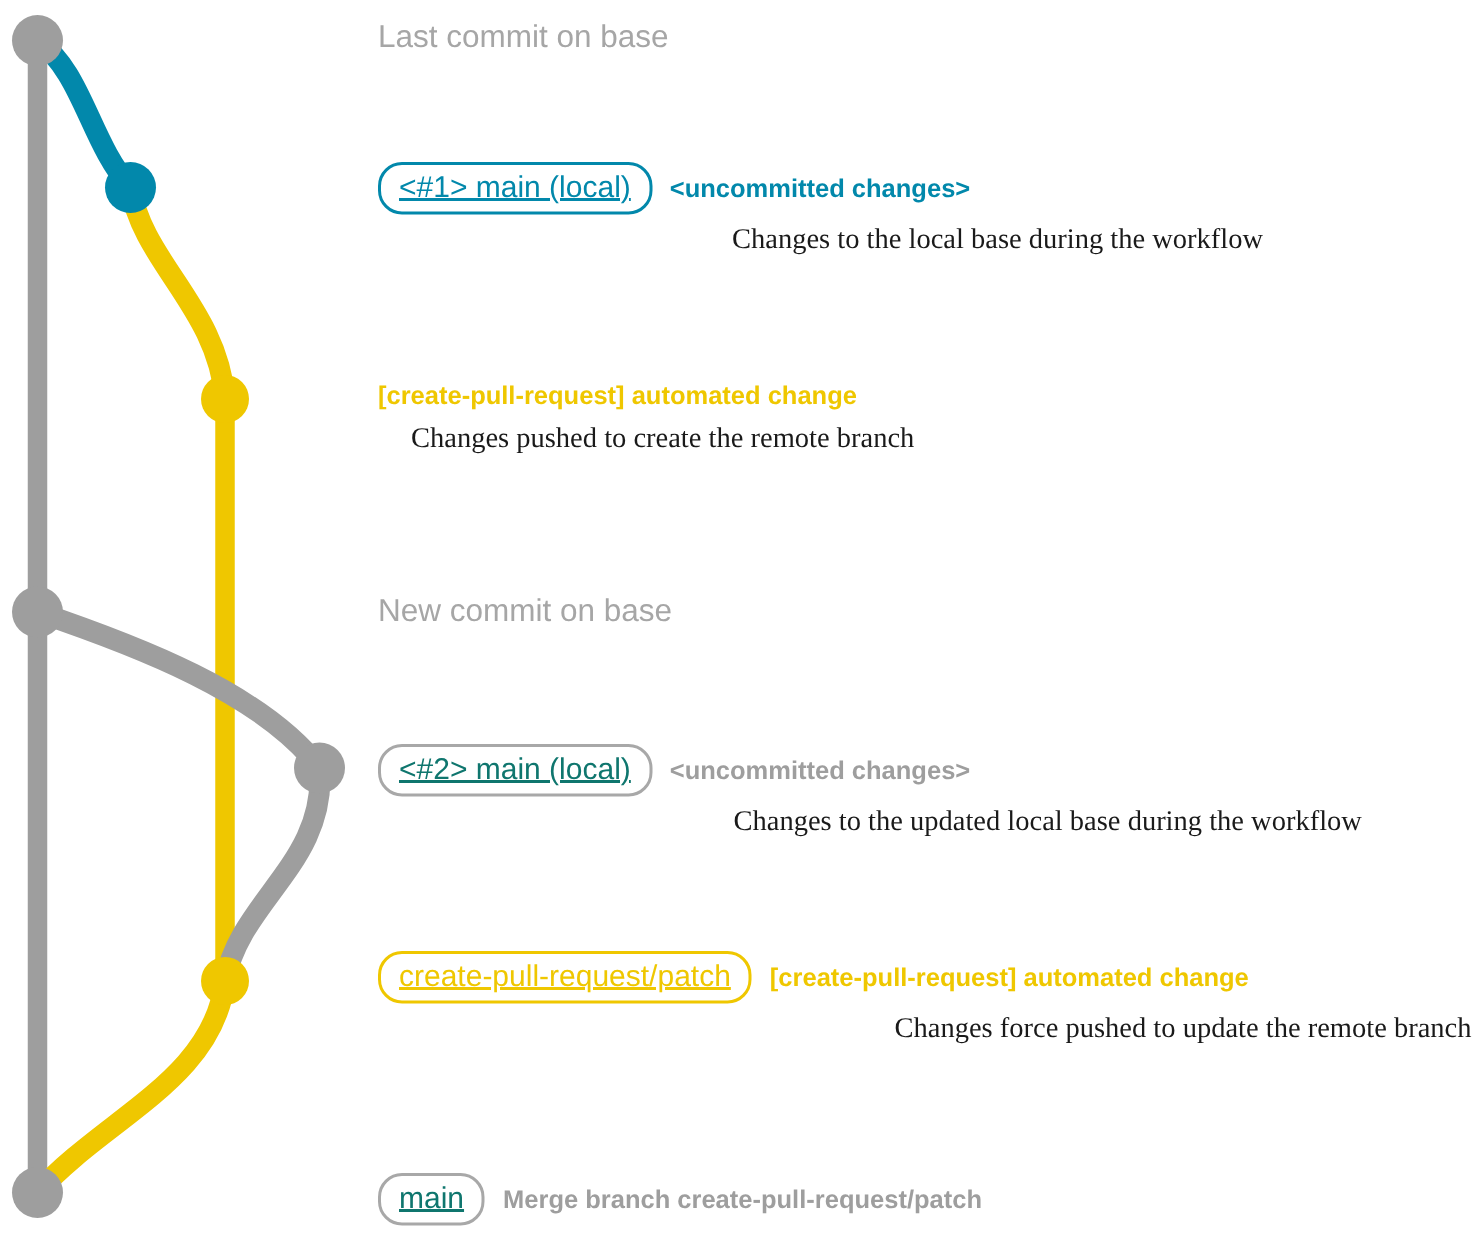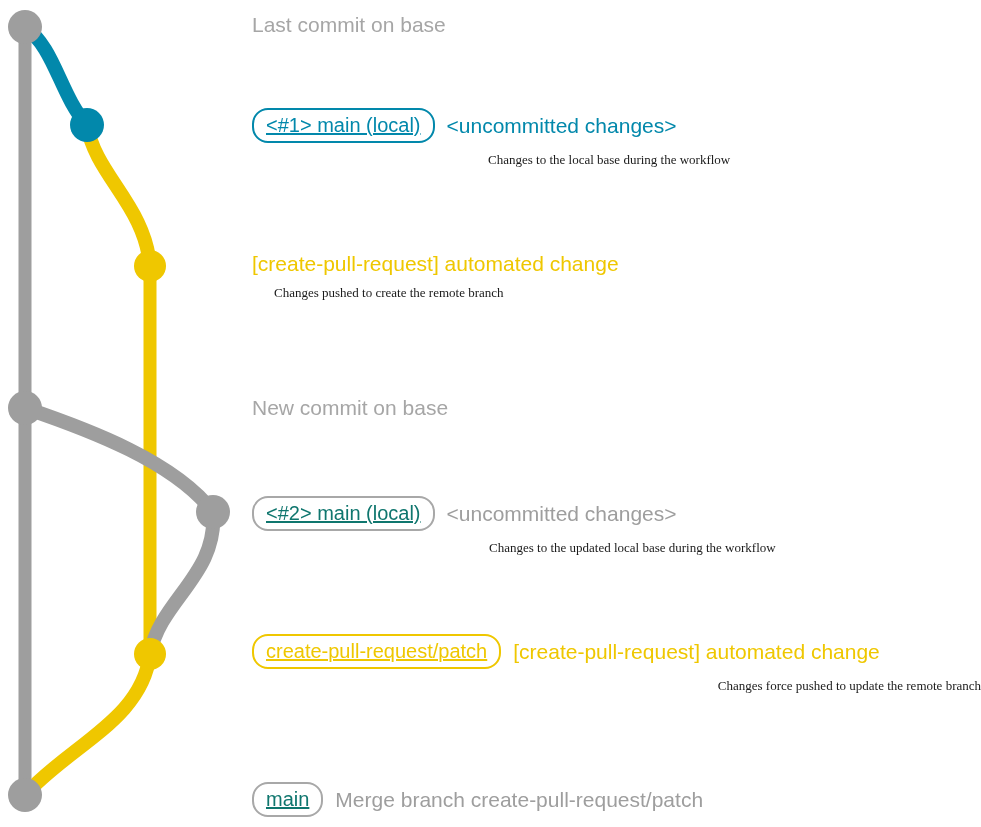--- a/index.html
+++ b/index.html
@@ -56,39 +56,40 @@
     color: #9e9e9e;
     background: #ffffff;
     font-family: "Liberation Sans", sans-serif;
     text-decoration: underline;
   }
   .badge.teal  { border-color: #0288ab; color: #0288ab; }
   .badge.yellow{ border-color: #efc700; color: #efc700; }
   .badge.gray  { border-color: #a8a8a8; color: #0f766e; }
 
   .subject {
-    font-size: 21px;
+    font-size: 17px;
     line-height: 24px;
     color: #9e9e9e;
     font-family: "Liberation Sans", sans-serif;
+    font-weight: bold;
   }
   .subject.teal   { color: #0288ab; }
   .subject.yellow { color: #efc700; }
   .subject.gray   { color: #9e9e9e; }
 
   .heading {
     font-size: 21px;
     line-height: 24px;
     color: #a6a6a6;
     font-family: "Liberation Sans", sans-serif;
   }
 
   .note {
     font-family: "Liberation Serif", serif;
-    font-size: 13px;
+    font-size: 19px;
     line-height: 22px;
     color: #1a1a1a;
     margin-top: 6px;
     white-space: nowrap;
   }
   .note.indent-1 { margin-left: 22px; }
   .note.indent-2 { margin-left: 236px; }
   .note.indent-3 { margin-left: 237px; }
   .note.indent-4 { margin-left: 315px; }
 </style>

